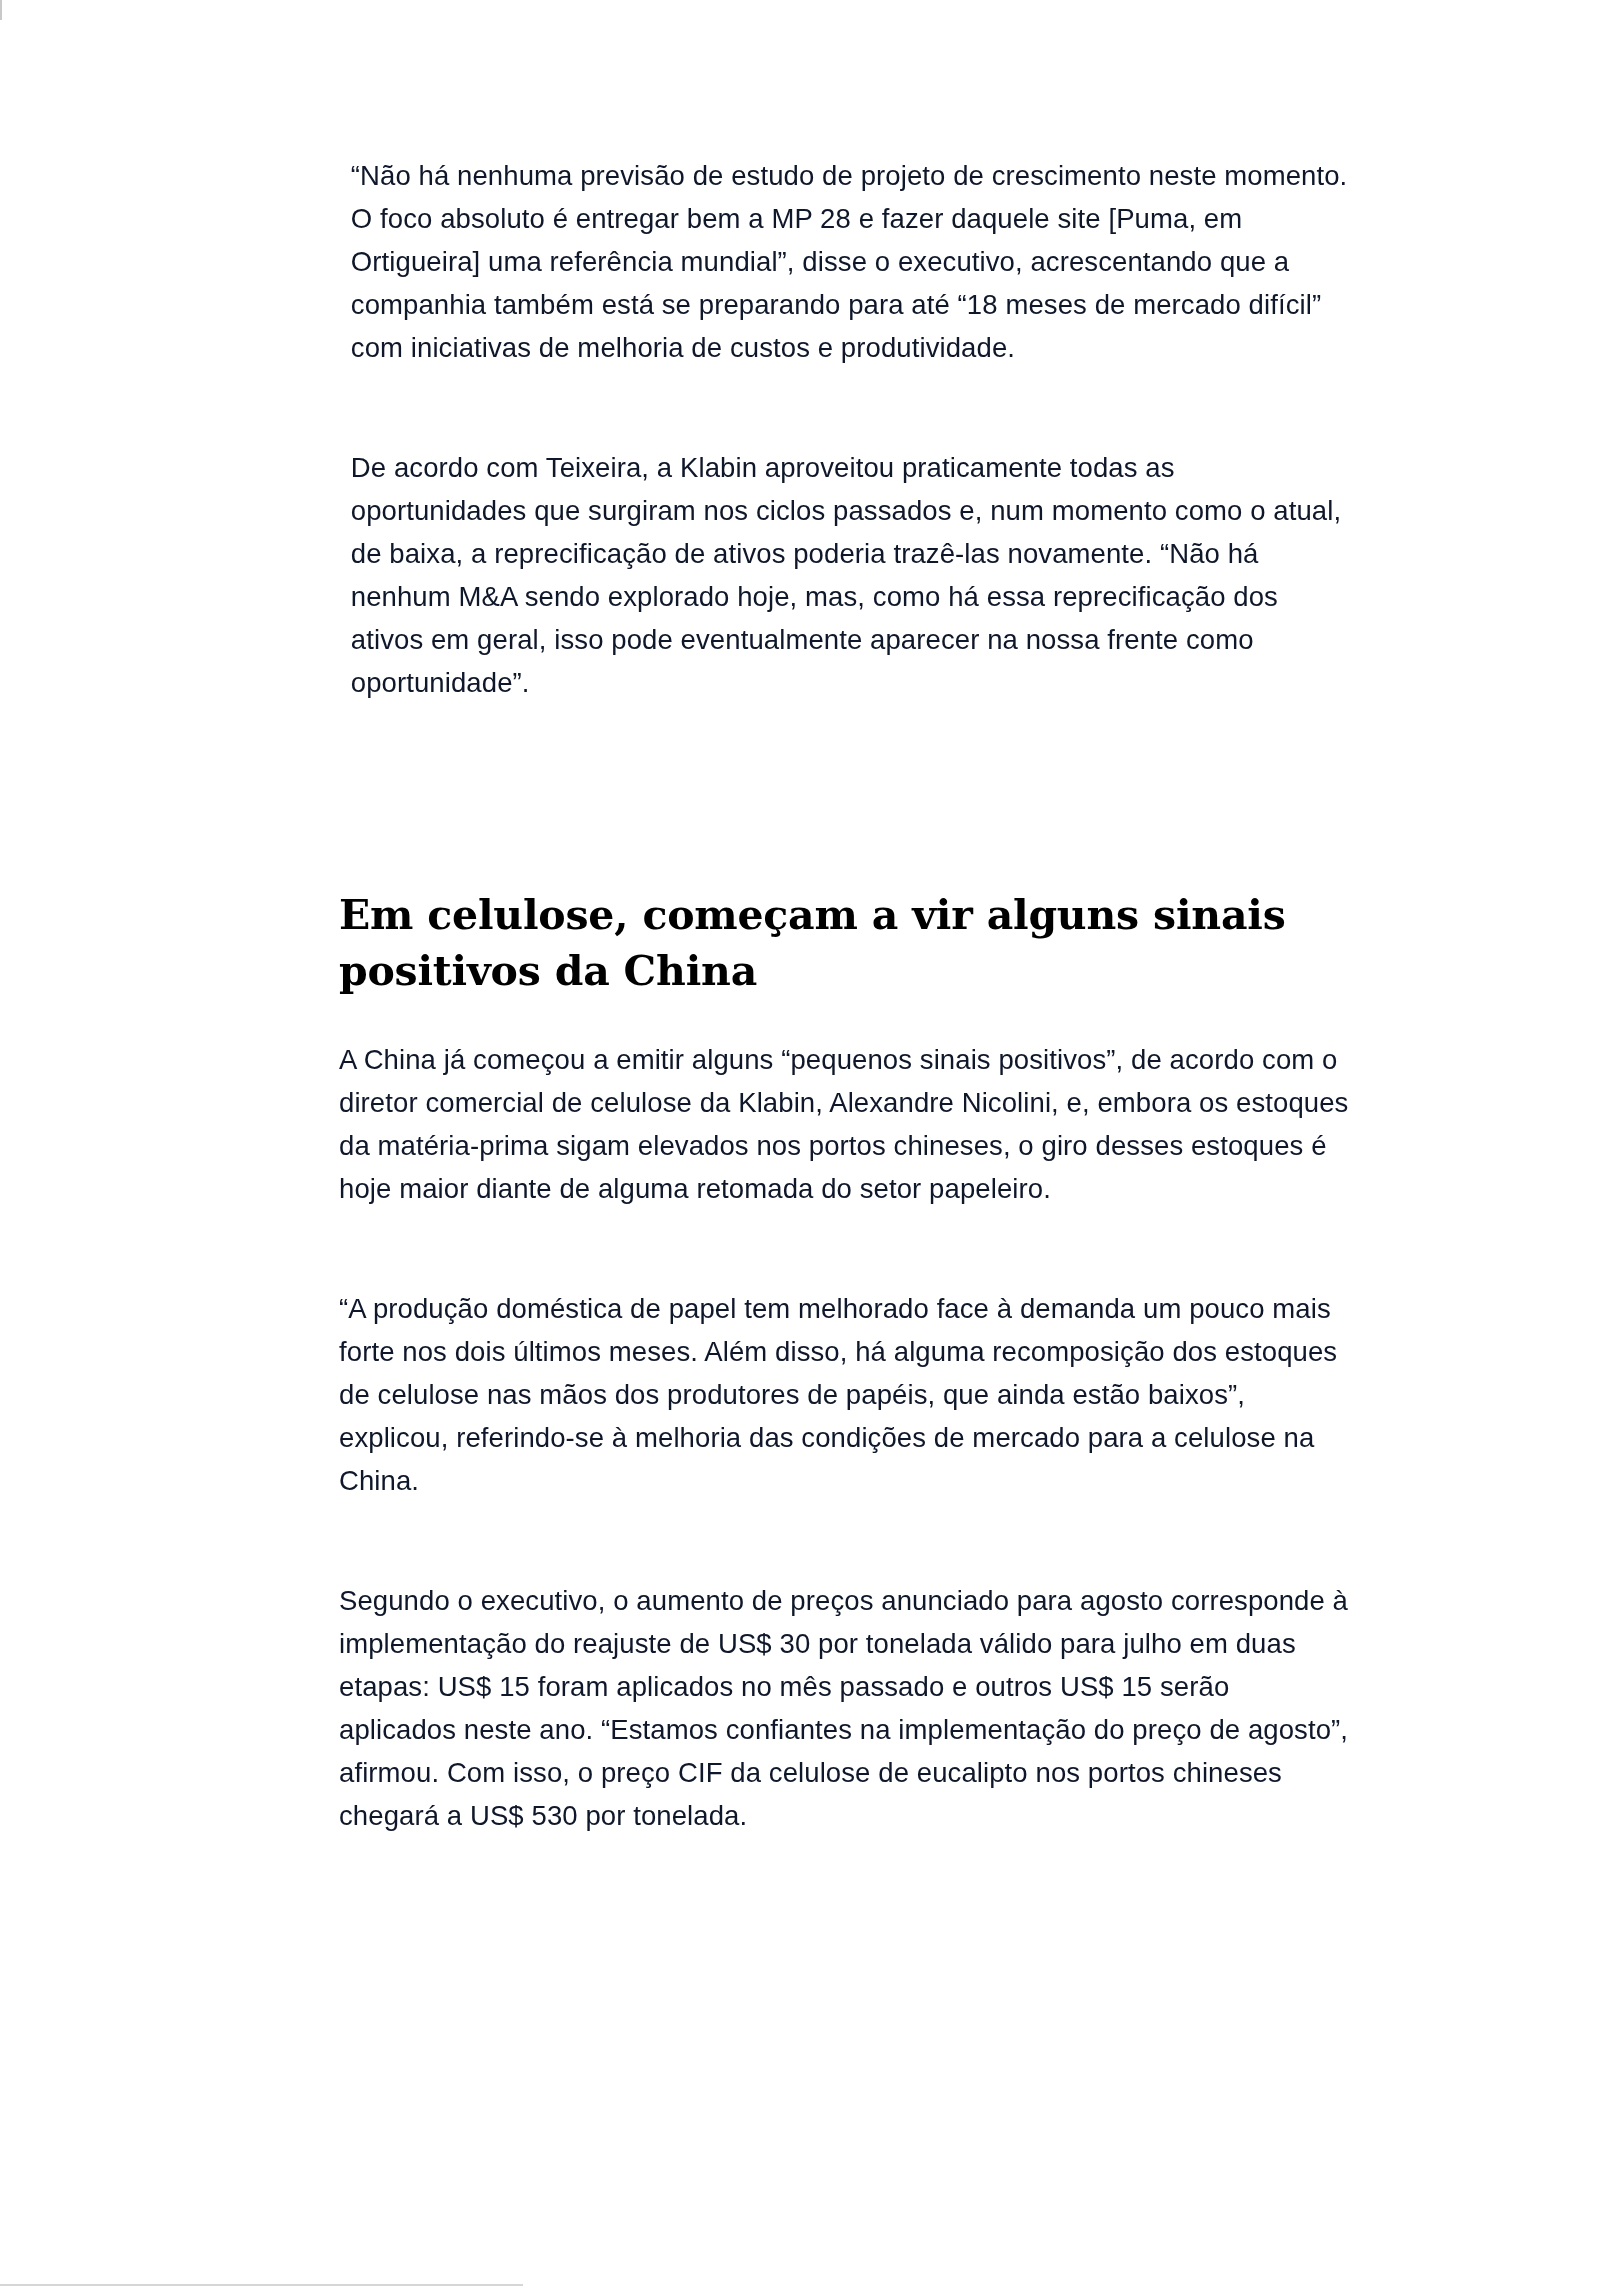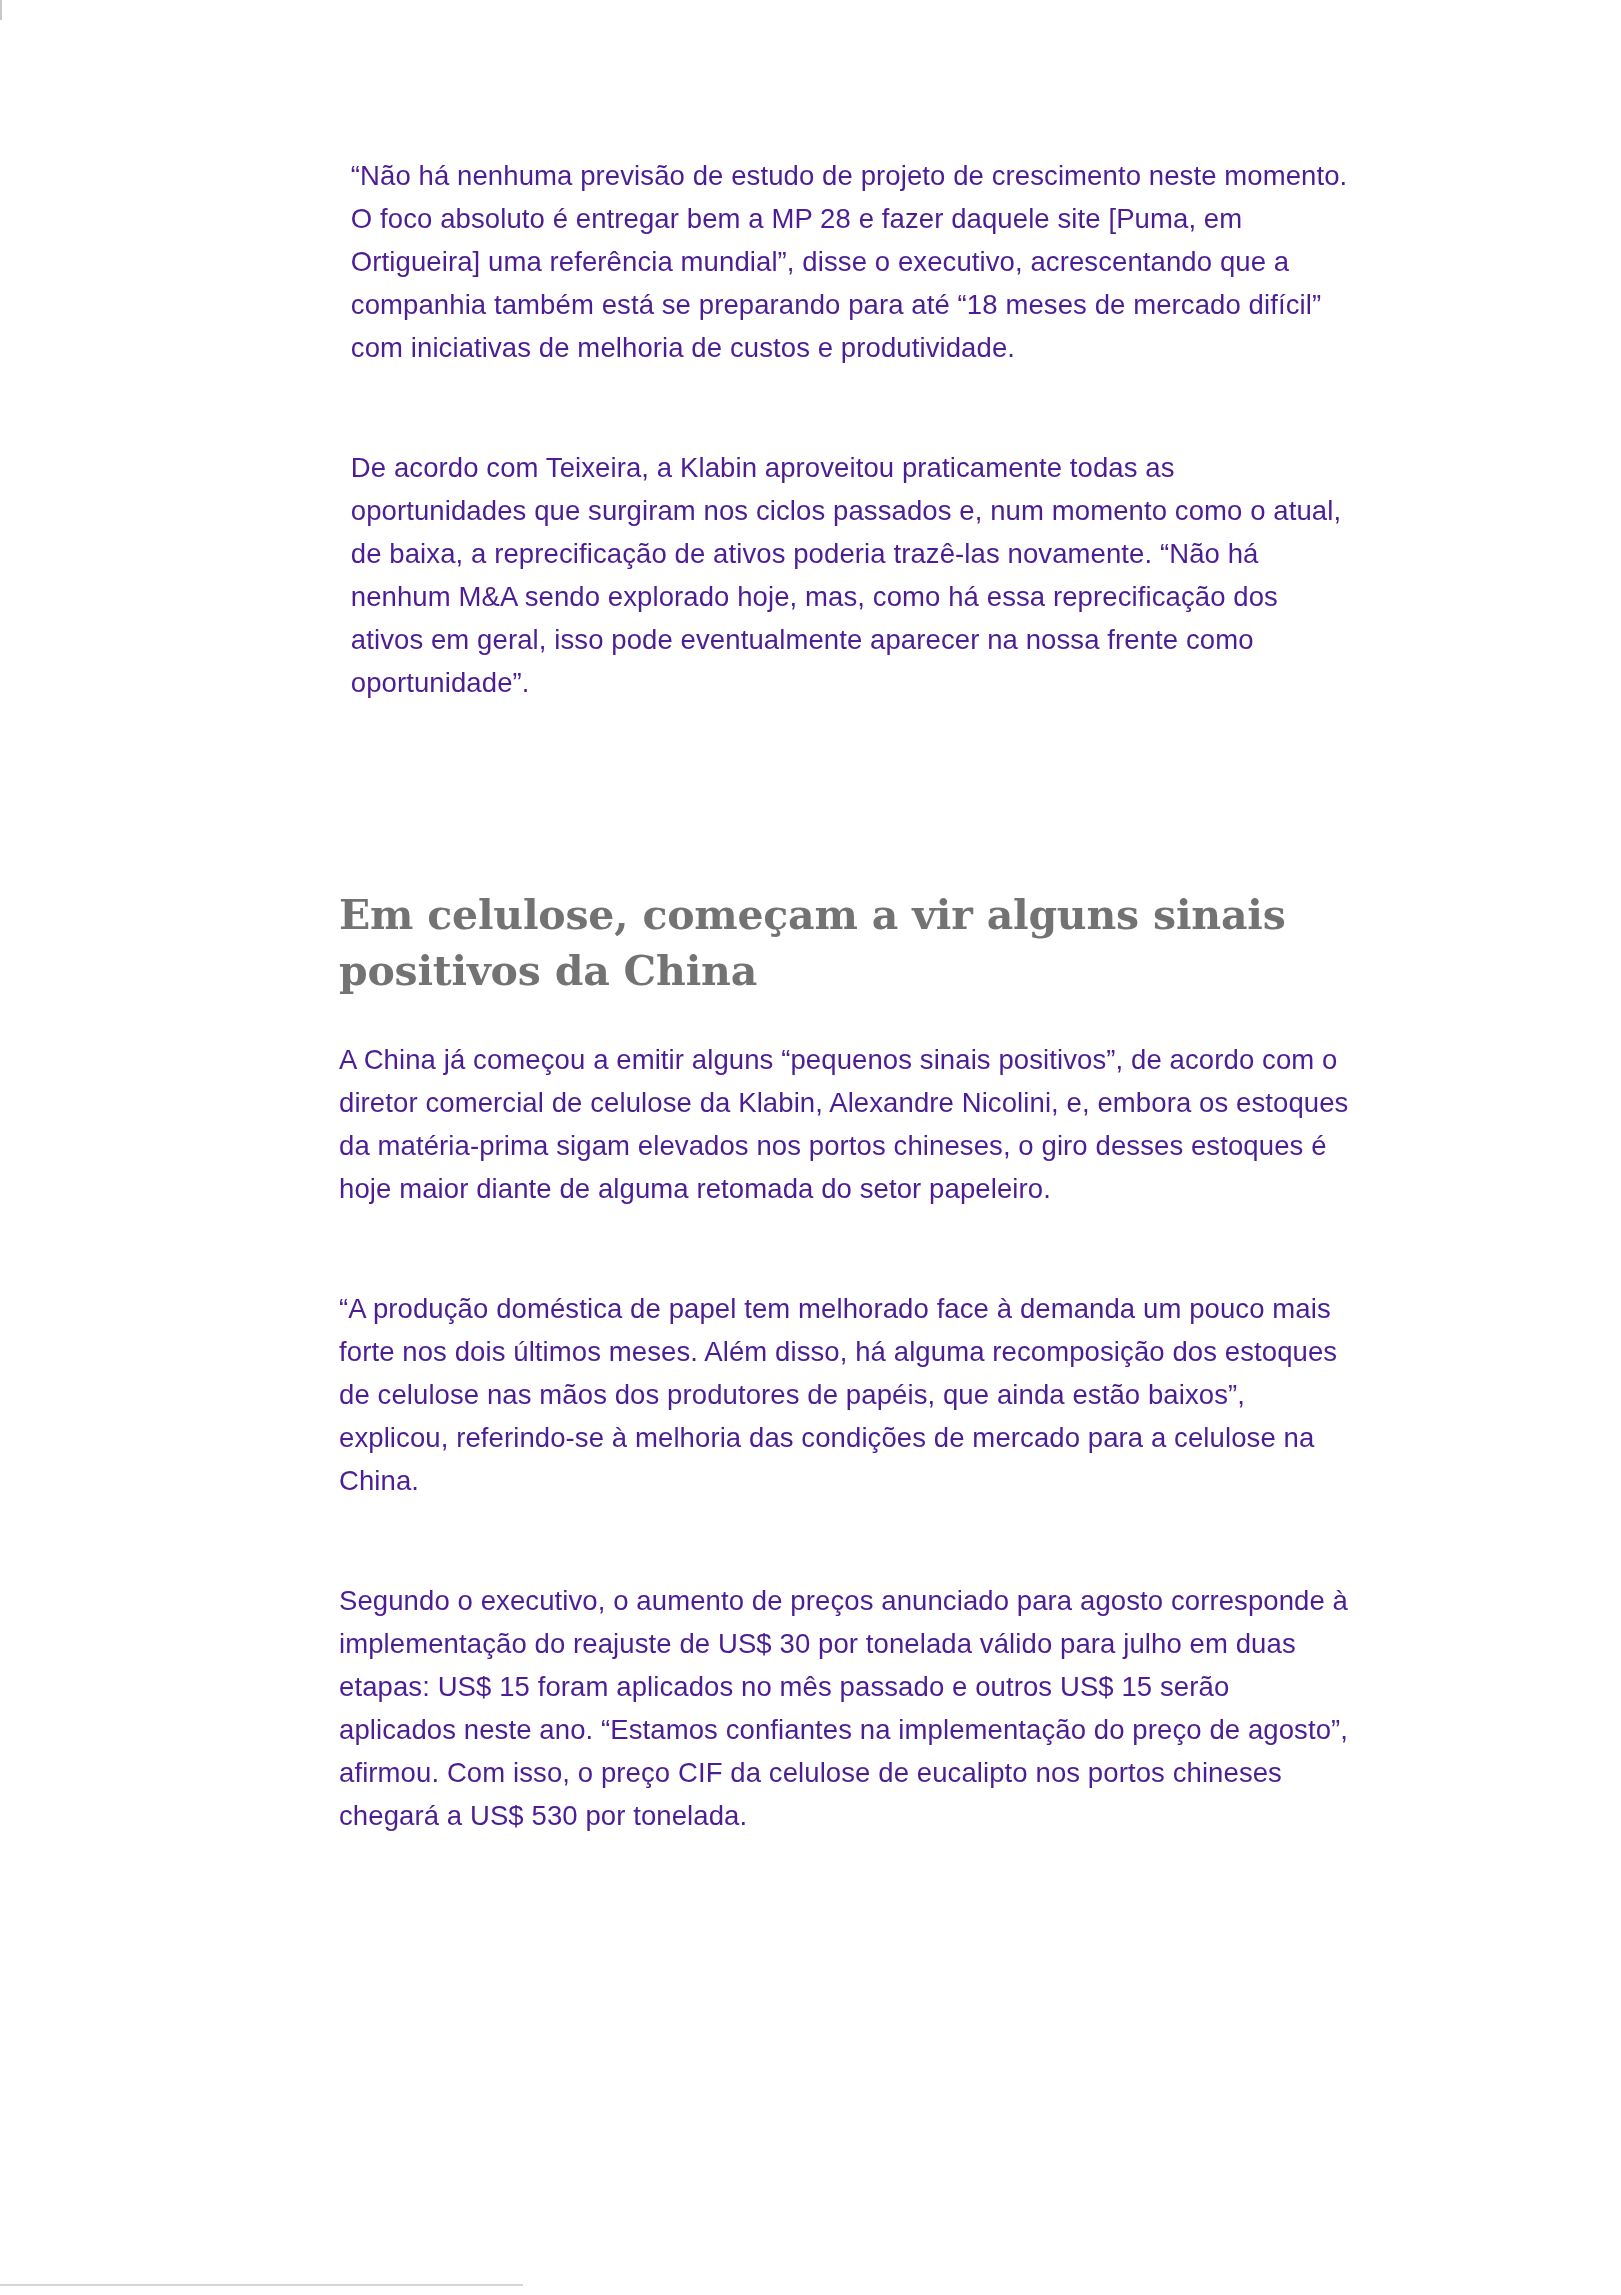--- a/index.html
+++ b/index.html
@@ -21,32 +21,32 @@
     width: 1013px;
   }
   .section-top {
     padding-left: 11.8px;
   }
   .content p {
     margin: 0 0 77px 0;
     font-size: 27.5px;
     line-height: 43px;
     font-weight: 400;
-    color: #4c1d95;
+    color: #0f172a;
     letter-spacing: 0.1px;
   }
   .content .section-celulose p:last-child {
     margin-bottom: 8px;
   }
   .section-heading {
     font-family: "DejaVu Serif", "Liberation Serif", serif;
     font-size: 41px;
     line-height: 56px;
     font-weight: 700;
-    color: #737373;
+    color: #000000;
     letter-spacing: -0.2px;
     margin: 183px 0 39px 0;
     max-width: 968px;
   }
   .top-edge-mark {
     position: absolute;
     left: 0;
     top: 0;
     width: 2px;
     height: 19.6px;

